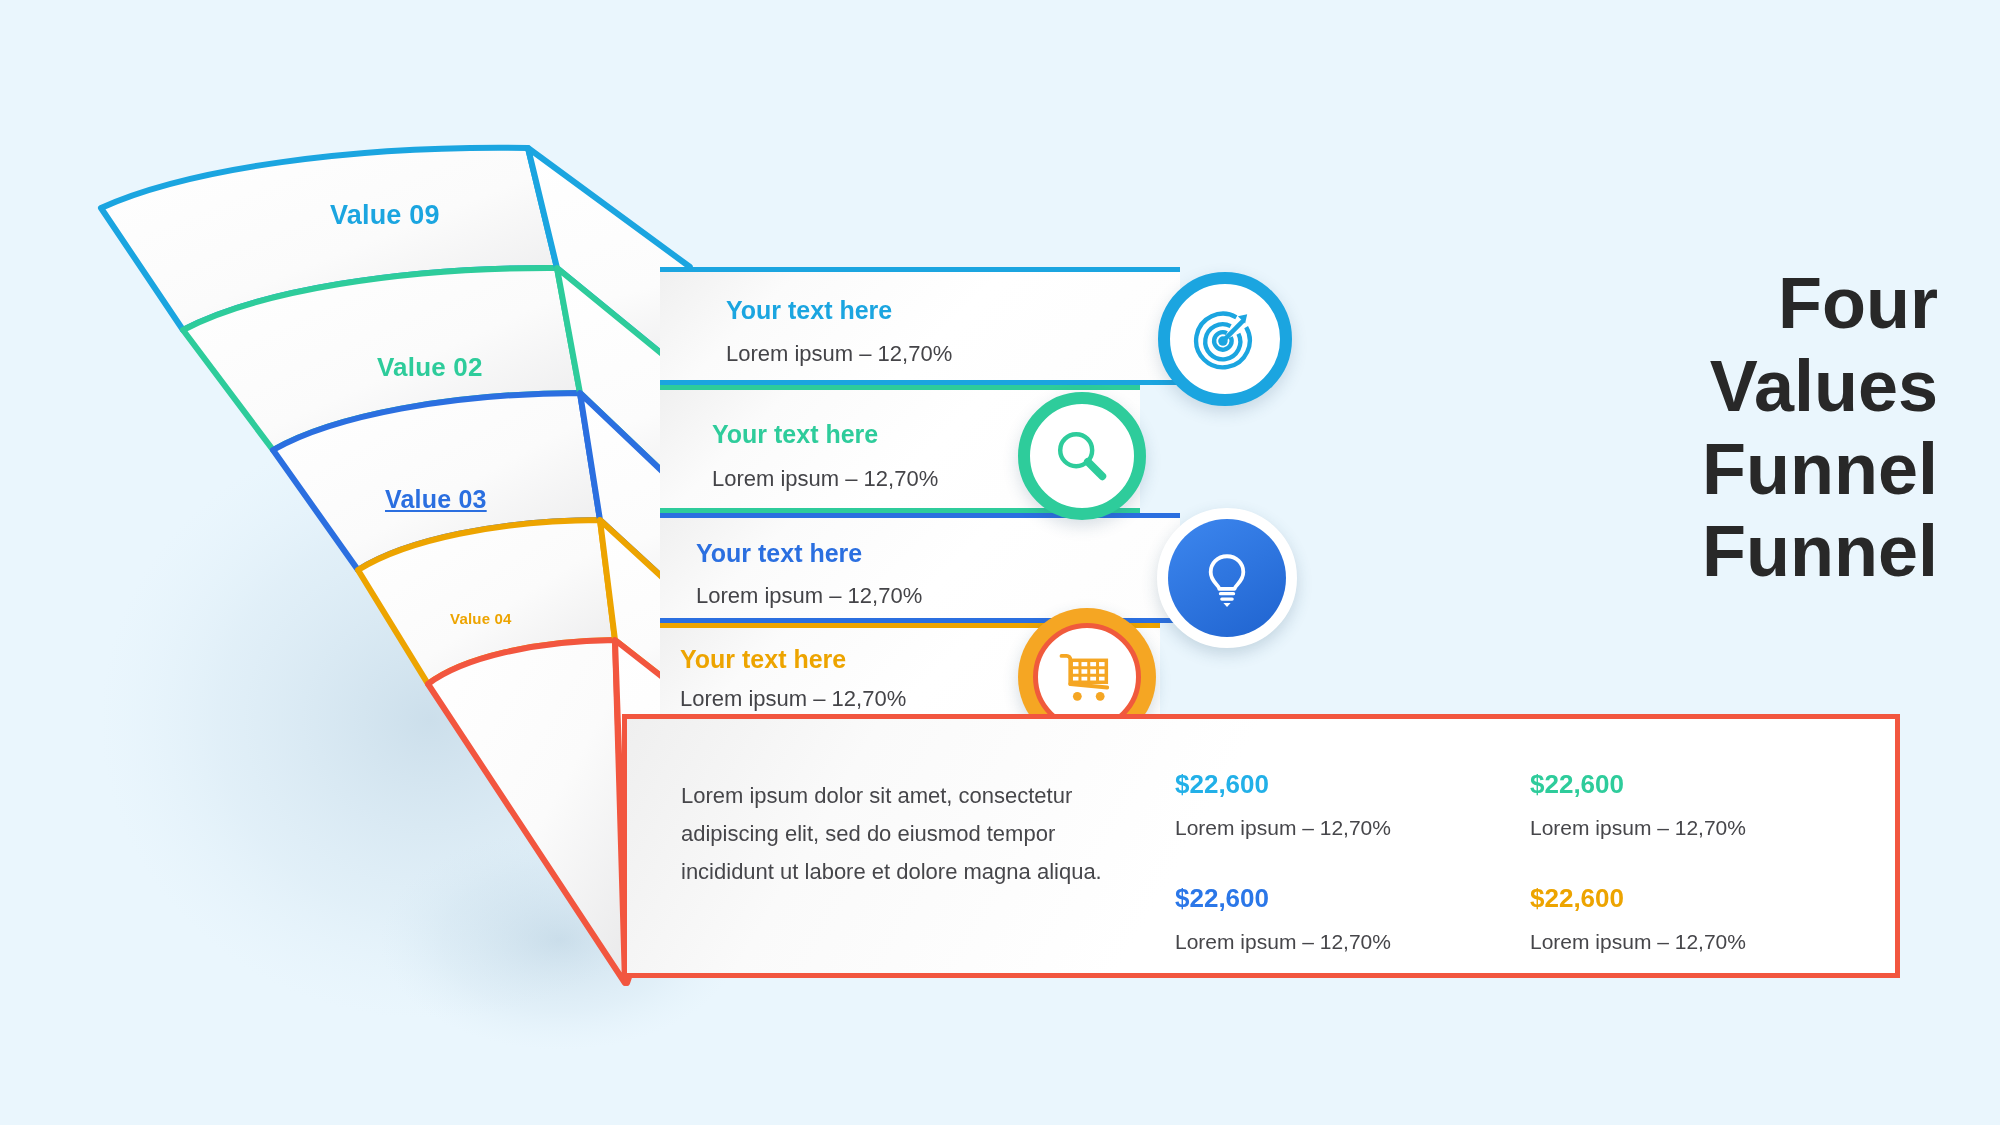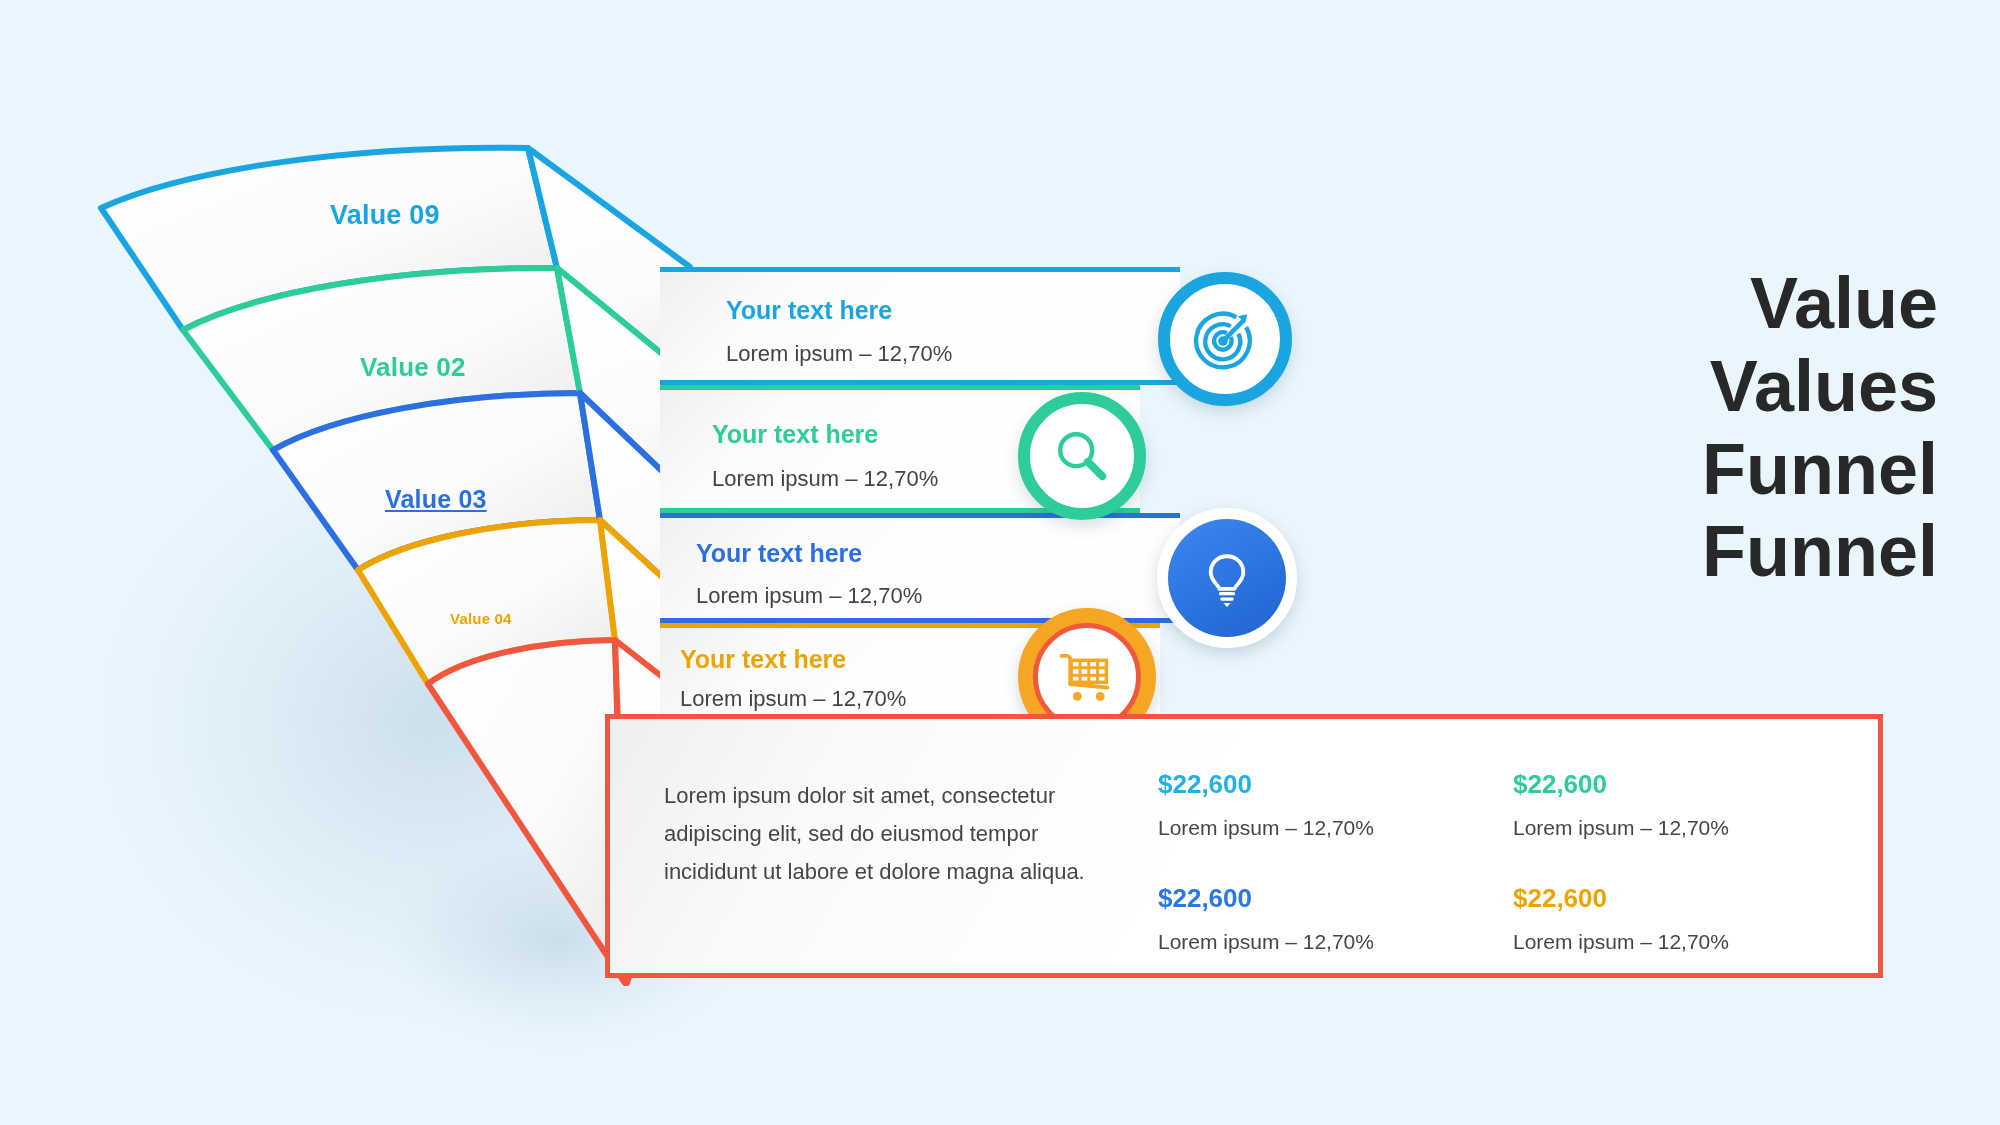--- a/index.html
+++ b/index.html
@@ -23,21 +23,21 @@
   }
 
   
   .seg-label {
     position: absolute;
     font-weight: bold;
     white-space: nowrap;
     letter-spacing: .2px;
   }
   #seg-label-1 { left: 330px; top: 200px; font-size: 27px; color: #1BA5E0; }
-  #seg-label-2 { left: 360px; top: 352px; font-size: 26px; color: #2ECC9B; }
+  #seg-label-2 { left: 377px; top: 352px; font-size: 26px; color: #2ECC9B; }
   #seg-label-3 { left: 385px; top: 485px; font-size: 25px; color: #2B6FE0; text-decoration: underline; }
   #seg-label-4 { left: 450px; top: 610px; font-size: 15px; color: #EDA400; }
 
   
   .row {
     position: absolute;
     background: linear-gradient(135deg,#f0f0f0 0%,#fbfbfb 22%,#ffffff 55%,#fdfdfd 100%);
     left: 660px;
   }
   .row-inner { position: relative; height: 100%; }
@@ -113,21 +113,21 @@
   #badge-cart .cart-ring {
     width: 108px; height: 108px; border-radius: 50%;
     background: #fff;
     border: 5px solid #F05A3C;
     display: flex; align-items: center; justify-content: center;
   }
 
   
   #bottom-panel {
     position: absolute;
-    left: 605px; top: 714px;
+    left: 622px; top: 714px;
     width: 1278px; height: 264px;
     background: linear-gradient(120deg,#efefef 0%,#fafafa 18%,#ffffff 45%,#ffffff 100%);
     border: 5px solid #F2563F;
   }
   #panel-paragraph {
     position: absolute;
     left: 54px; top: 58px;
     width: 430px;
     font-size: 22px;
     line-height: 38px;
@@ -319,19 +319,19 @@
       <div class="stat-sub">Lorem ipsum  – 12,70%</div>
     </div>
 
     <div class="stat" id="stat-4">
       <div class="stat-value" style="color:#EDA400">$22,600</div>
       <div class="stat-sub">Lorem ipsum  – 12,70%</div>
     </div>
   </div>
 
   <div id="title">
-    <span class="tline">Value</span>
+    <span class="tline">Four</span>
     <span class="tline">Values</span>
     <span class="tline">Funnel</span>
     <span class="tline">Funnel</span>
   </div>
 
 </div>
 
 </body></html>

